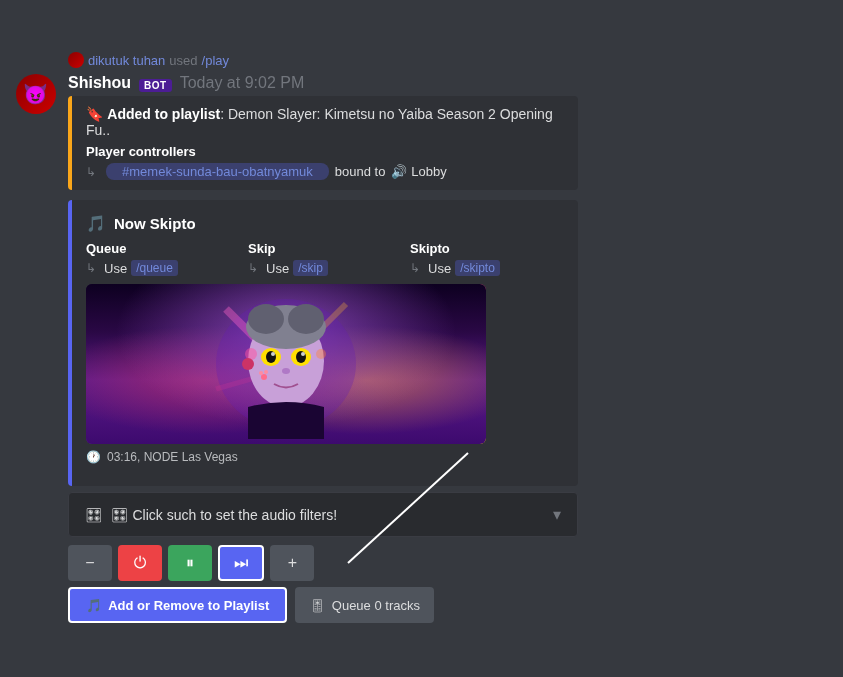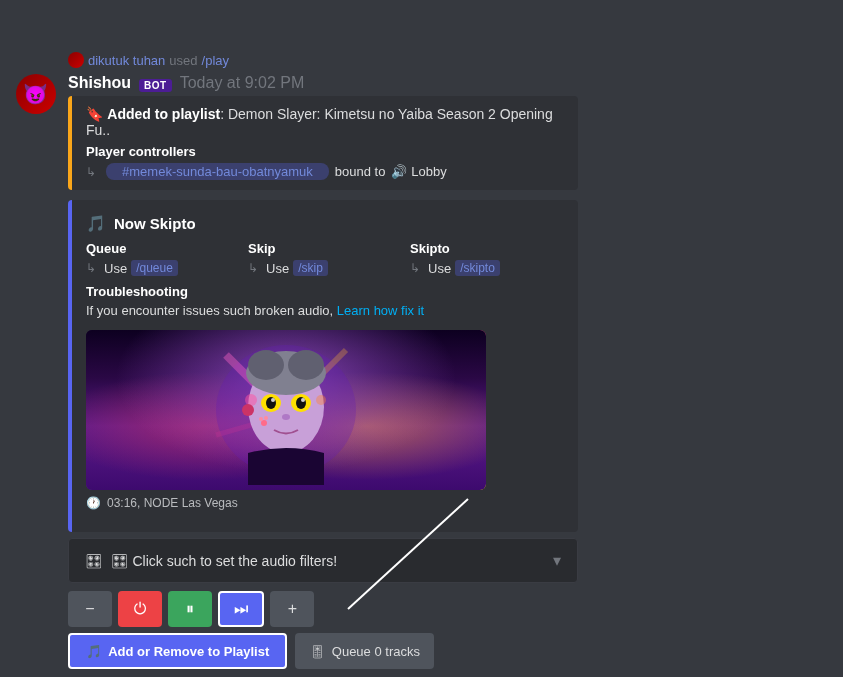--- a/index.html
+++ b/index.html
@@ -426,27 +426,20 @@
           </div>
           <div class="command-section">
             <label>Skipto</label>
             <div class="cmd-text">
               <span class="reply-curve">↳</span>
               Use <span class="cmd-slash">/skipto</span>
             </div>
           </div>
         </div>
 
-        <div class="troubleshooting-section">
-          <label>Troubleshooting</label>
-          <p>
-            <span>If you encounter issues such broken audio,</span>
-            <a class="learn-link">Learn how fix it</a>
-          </p>
-        </div>
 
         <div class="thumbnail-container">
           <div class="thumbnail">
             <div class="thumbnail-face">
               <svg class="face-svg" viewBox="0 0 160 150" xmlns="http://www.w3.org/2000/svg">
 
                 <ellipse cx="80" cy="75" rx="70" ry="65" fill="rgba(100,30,180,0.3)"></ellipse>
 
                 <line x1="20" y1="20" x2="80" y2="80" stroke="rgba(255,100,200,0.4)" stroke-width="8"></line>
                 <line x1="140" y1="15" x2="80" y2="75" stroke="rgba(255,180,50,0.3)" stroke-width="6"></line>

